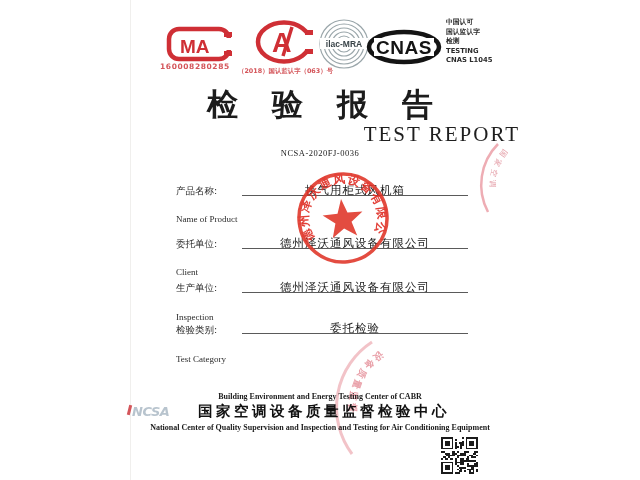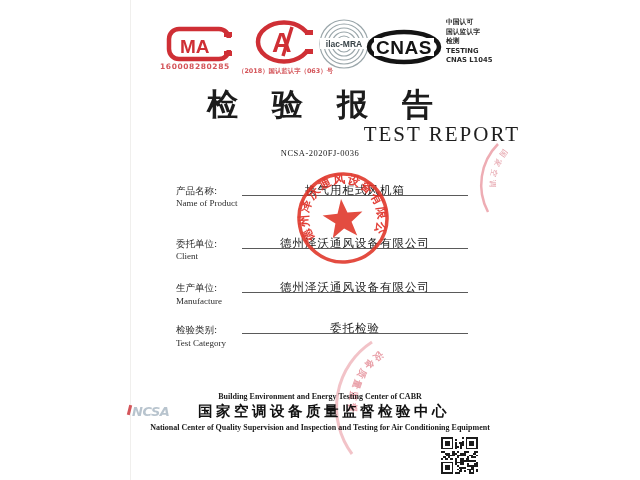--- a/index.html
+++ b/index.html
@@ -13,21 +13,21 @@
   .cal-cap{left:238px;top:67px;width:130px;font-size:6.4px;color:#d4555a;font-weight:bold;}
   .accred{left:446px;top:18px;width:70px;font-size:6.8px;line-height:9.6px;font-weight:bold;color:#2a2a2a;}
 
   
   .title-zh{left:120px;top:84px;width:400px;text-align:center;font-size:31px;font-weight:bold;color:#1c1c1c;letter-spacing:34px;padding-left:34px;box-sizing:border-box;white-space:nowrap;}
   .title-en{left:120px;top:122px;width:400px;text-align:right;font-family:"Liberation Serif",serif;font-size:21px;letter-spacing:2px;color:#1e1e1e;}
   .report-no{left:120px;top:148px;width:400px;text-align:center;font-family:"Liberation Serif",serif;font-size:8.5px;letter-spacing:.5px;color:#222;}
 
   
   .lbl-zh{left:176px;width:70px;font-size:9.5px;color:#2b2b2b;white-space:nowrap;}
-  .lbl-en{left:176px;width:90px;font-family:"Liberation Serif",serif;font-size:9px;color:#2b2b2b;white-space:nowrap;}
+  .lbl-en{left:176px;width:90px;font-family:"Liberation Serif",serif;font-size:9px;color:#2b2b2b;white-space:nowrap;margin-top:16px;}
   .fline{left:242px;width:226px;height:1px;background:#5a5a5a;}
   .fval{left:242px;width:226px;text-align:center;font-size:11.5px;color:#1a1a1a;letter-spacing:1px;white-space:nowrap;}
 
   
   .org1-zh{left:120px;top:375px;width:400px;text-align:center;font-size:12px;font-weight:bold;color:#111;letter-spacing:.3px;white-space:nowrap;}
   .org1-en{left:120px;top:392px;width:400px;text-align:center;font-family:Liberation Serif, serif;font-size:8px;font-weight:bold;color:#1a1a1a;white-space:nowrap;}
   .ncsa-logo{left:132px;top:404px;font-size:13px;font-weight:bold;color:#b8c4ce;letter-spacing:-0.5px;font-style:italic;}
   .ncsa-tick{position:absolute;left:-4px;top:1px;width:2.5px;height:10px;background:#d4555a;transform:rotate(14deg);}
   .org2-zh{left:198px;top:402px;font-size:14.5px;font-weight:bold;color:#111;letter-spacing:3.5px;white-space:nowrap;}
   .org2-en{left:120px;top:423px;width:400px;text-align:center;font-family:"Liberation Serif",serif;font-size:8px;font-weight:bold;color:#1a1a1a;white-space:nowrap;}
@@ -96,21 +96,21 @@
     <div class="abs fline" style="top:195px"></div>
   </div>
   <div>
     <div class="abs lbl-zh" style="top:238px">委托单位:</div>
     <div class="abs lbl-en" style="top:251px">Client</div>
     <div class="abs fval" style="top:236px">德州泽沃通风设备有限公司</div>
     <div class="abs fline" style="top:248px"></div>
   </div>
   <div>
     <div class="abs lbl-zh" style="top:282px">生产单位:</div>
-    <div class="abs lbl-en" style="top:296px">Manufacture</div>
+    <div class="abs lbl-en" style="top:296px">Inspection</div>
     <div class="abs fval" style="top:280px">德州泽沃通风设备有限公司</div>
     <div class="abs fline" style="top:292px"></div>
   </div>
   <div>
     <div class="abs lbl-zh" style="top:324px">检验类别:</div>
     <div class="abs lbl-en" style="top:338px">Test Category</div>
     <div class="abs fval" style="top:321px">委托检验</div>
     <div class="abs fline" style="top:333px"></div>
   </div>
 

